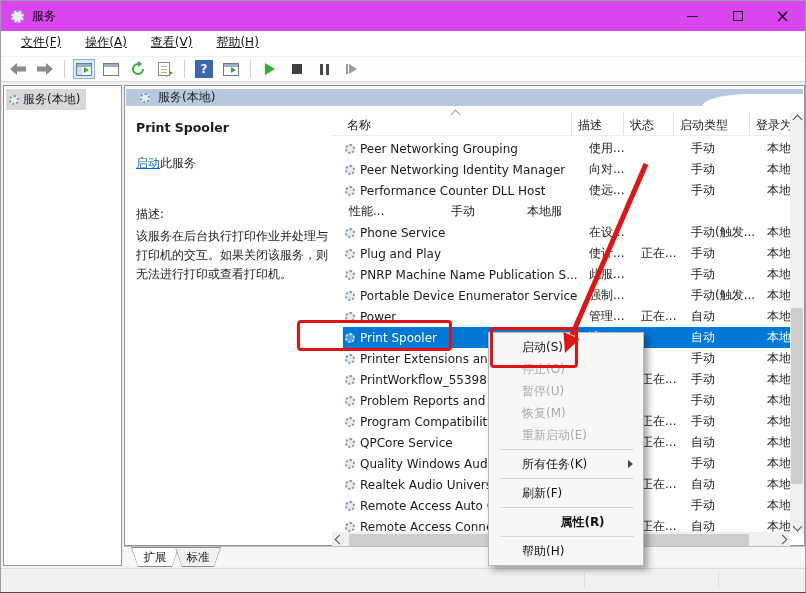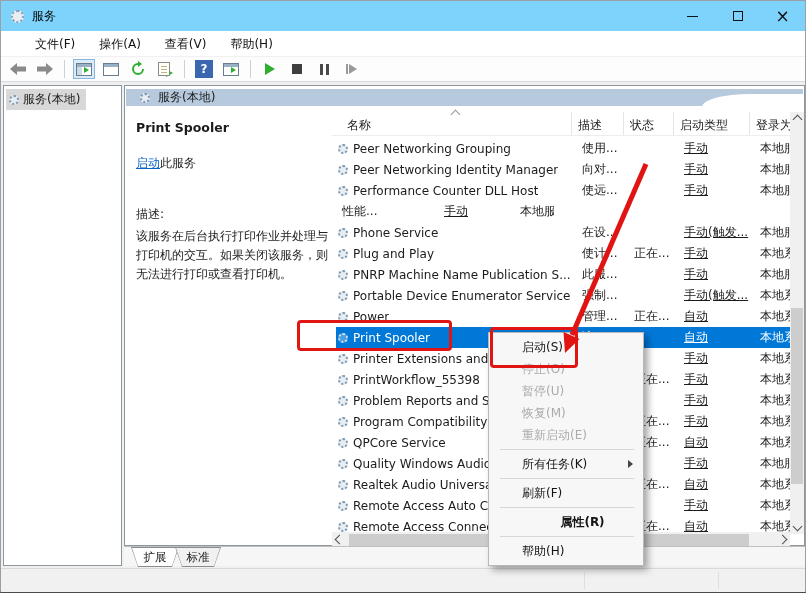--- a/index.html
+++ b/index.html
@@ -1,30 +1,30 @@
 <!DOCTYPE html>
 <html><head>
 <meta charset="utf-8">
 <style>
   * { margin:0; padding:0; box-sizing:border-box; }
   html,body { width:806px; height:593px; overflow:hidden; }
   body { font-family:"DejaVu Sans","Liberation Sans",sans-serif; font-size:12px; color:#1b1b1b; background:#fff; position:relative; }
   .window { position:absolute; inset:0; border:1px solid #999fa5; border-bottom:2px solid #4a4a4a; background:#f0f0f0; }
 
   
-  .titlebar { position:absolute; left:0; top:0; width:100%; height:30px; background:#7dd3fc; display:flex; align-items:center; }
+  .titlebar { position:absolute; left:0; top:0; width:100%; height:30px; background:#d946ef; display:flex; align-items:center; }
   .title-gear { display:inline-block; width:13px; height:13px; border:2px dotted #8aa0b4; border-radius:50%; background:#e9eef3; margin:0 8px 0 10px; }
   .title-text { font-size:12px; color:#000; }
   .win-controls { position:absolute; right:0; top:0; height:30px; display:flex; }
   .win-btn { width:45px; height:30px; display:flex; align-items:center; justify-content:center; color:#111; font-size:14px; }
   .glyph-min { width:11px; height:1px; background:#111; display:inline-block; }
   .glyph-max { width:10px; height:10px; border:1px solid #111; display:inline-block; }
 
   
-  .menubar { position:absolute; left:0; top:30px; width:100%; height:25px; background:#fff; display:flex; align-items:flex-end; padding-left:24px; gap:4px; }
+  .menubar { position:absolute; left:0; top:30px; width:100%; height:25px; background:#fff; display:flex; align-items:flex-start; padding-left:10px; gap:4px;text-decoration:underline; }
   .menu-top-item { padding:3px 10px; color:#111; }
 
   
   .toolbar { position:absolute; left:0; top:55px; width:100%; height:26px; background:#fdfdfd; border-top:1px solid #f0f0f0; border-bottom:1px solid #d9d9d9; display:flex; align-items:center; padding:0 6px; gap:5px; }
   .tb-sep { width:1px; height:18px; background:#d0d0d0; margin:0 3px; }
   .tb-ico { width:22px; height:20px; display:flex; align-items:center; justify-content:center; }
   .tb-ico.selected { background:#dcebf8; border:1px solid #84b6e2; }
   .tri-right { width:0; height:0; border-top:6px solid transparent; border-bottom:6px solid transparent; border-left:10px solid #2fae2f; }
   .sq-stop  { width:10px; height:10px; background:#3f3f3f; }
   .pause-bars { display:flex; gap:3px; } .pause-bars i { width:3px; height:11px; background:#4a4a4a; }
@@ -50,26 +50,26 @@
   .link { color:#0a64c8; text-decoration:underline;margin-top:8px; }
   .desc-label { margin-bottom:4px; color:#222; }
   .desc-text { line-height:19px; color:#222; width:196px; }
 
   
   .list { position:absolute; left:207px; top:22px; width:472px; height:439px; }
   .lheader { position:absolute; left:0; top:4px; width:458px; height:24px; display:flex; border-bottom:1px solid #ededed; background:#fff; }
   .hc { border-right:1px solid #e4e4e4; padding:5px 0 0 6px; white-space:nowrap; overflow:hidden; color:#1b1b1b; }
   .hc.name{ width:240px; padding-left:15px;font-family:Liberation Mono, monospace; } .hc.desc{ width:52px; } .hc.status{ width:50px; } .hc.startup{ width:76px; } .hc.logon{ width:40px; border-right:none; }
   .sort-caret { position:absolute; left:120px; top:-1px; width:7px; height:7px; border-left:1px solid #9a9a9a; border-top:1px solid #9a9a9a; transform:rotate(45deg); }
-  .rows { position:absolute; left:4px; top:30px; width:458px; }
+  .rows { position:absolute; left:11px; top:30px; width:458px; }
   .row { display:flex; height:21px; align-items:center; }
   .row .c { white-space:nowrap; overflow:hidden; padding-left:6px; }
   .c.name{ width:240px; display:flex; align-items:center; gap:5px; padding-left:2px; text-overflow:ellipsis; }
   .c.name .nm { overflow:hidden; text-overflow:ellipsis; white-space:nowrap; }
-  .c.desc{ width:52px; } .c.status{ width:50px; } .c.startup{ width:76px;text-decoration:underline; } .c.logon{ width:40px; }
+  .c.desc{ width:52px; } .c.status{ width:50px; } .c.startup{ width:76px; } .c.logon{ width:40px; }
   .row.sel { background:#0078d7; color:#fff; }
   .row.sel .gear { border-color:#cfe3f5; background:#4d9fe0; }
 
   
   .vscroll { position:absolute; left:458px; top:4px; width:14px; height:422px; background:#f0f0f0; }
   .hscroll { position:absolute; left:0; top:424px; width:458px; height:15px; background:#f0f0f0; display:flex; align-items:center; }
   .chev { width:7px; height:7px; border-left:1px solid #505050; border-top:1px solid #505050; display:inline-block; }
   .chev.up{ transform:rotate(45deg); } .chev.down{ transform:rotate(225deg); }
   .chev.left{ transform:rotate(-45deg); } .chev.right{ transform:rotate(135deg); }
   .vs-btn { width:14px; height:15px; display:flex; align-items:center; justify-content:center; }

